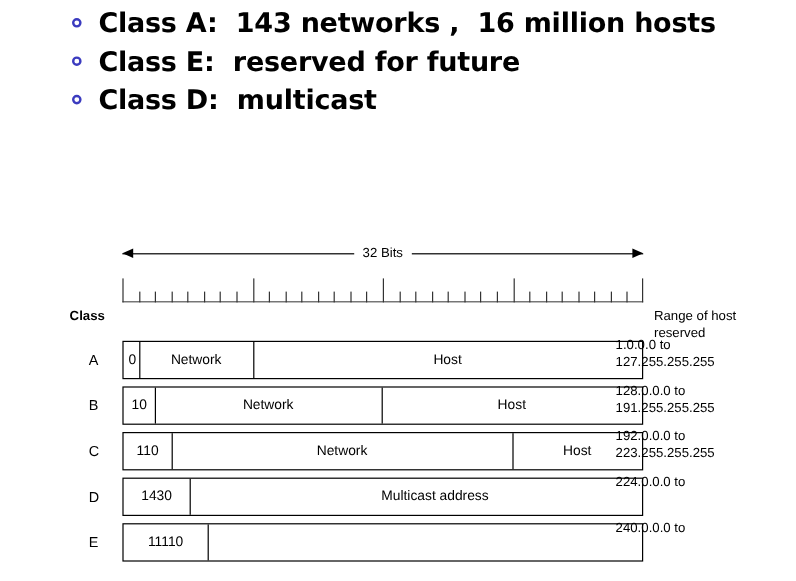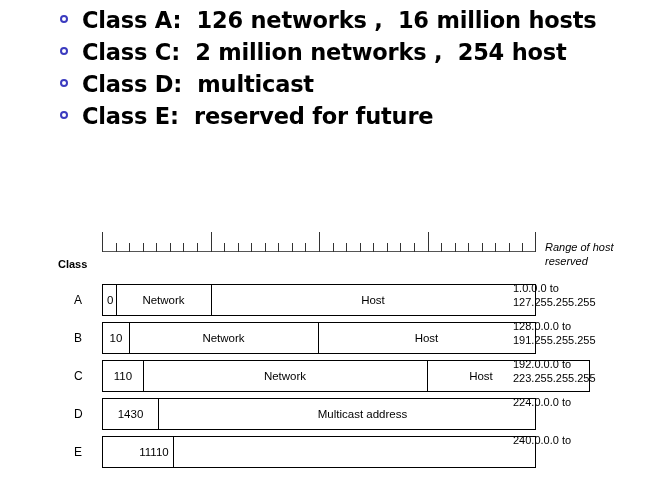--- a/index.html
+++ b/index.html
@@ -128,27 +128,26 @@
     width: 1px;
     background: #333;
   }
   #ruler .tick.minor { height: 9px; }
   #ruler .tick.major { height: 20px; }
 
   
   #range-header {
     position: absolute;
     left: 545px;
-    top: 44px;
+    top: 61px;
     width: 118px;
     font-size: 11px;
     line-height: 14px;
     font-family: "Liberation Sans", sans-serif;
     color: #000;
-    font-style: italic;
   }
 
   
   #class-caption {
     position: absolute;
     left: 58px;
     top: 61px;
     font-size: 11px;
     line-height: 14px;
     font-family: "Liberation Sans", sans-serif;
@@ -217,28 +216,33 @@
     font-size: 11px;
     line-height: 14px;
     font-family: "Liberation Sans", sans-serif;
     color: #000;
   }
 </style>
 </head>
 <body>
 
 <ul id="bullet-list">
-    <li><span class="bullet-mark" style="border-color: rgb(59, 59, 191);"></span><span class="li-text">Class A:  126 networks ,  16 million hosts</span></li>
-    <li><span class="bullet-mark" style="border-color: rgb(59, 59, 191);"></span><span class="li-text">Class C:  2 million networks ,  254 host</span></li>
+    <li><span class="bullet-mark" style="border-color: rgb(59, 59, 191);"></span><span class="li-text">Class A:  143 networks ,  16 million hosts</span></li>
+    <li><span class="bullet-mark" style="border-color: rgb(59, 59, 191);"></span><span class="li-text">Class E:  reserved for future</span></li>
     <li><span class="bullet-mark" style="border-color: rgb(59, 59, 191);"></span><span class="li-text">Class D:  multicast</span></li>
-    <li><span class="bullet-mark" style="border-color: rgb(59, 59, 191);"></span><span class="li-text">Class E:  reserved for future</span></li>
   </ul>
 
 <div id="diagram">
 
+  <div id="bits-arrow">
+    <span class="arrow-line"></span>
+    <span class="arrow-head left"></span>
+    <span class="arrow-head right"></span>
+    <span class="arrow-label">32 Bits</span>
+  </div>
 
   <div id="ruler">
     <span class="ruler-base"></span>
   <span class="tick major" style="left: 0px;"></span>
       <span class="tick minor" style="left: 14px;"></span>
       <span class="tick minor" style="left: 27px;"></span>
       <span class="tick minor" style="left: 41px;"></span>
       <span class="tick minor" style="left: 54px;"></span>
       <span class="tick minor" style="left: 68px;"></span>
       <span class="tick minor" style="left: 81px;"></span>
@@ -301,21 +305,21 @@
           <span class="cell-div" style="left: 215px;"></span>
           <div class="row-cell" style="left: 215px; width: 217px;">Host</div>
         </div>
         <div class="row-range">
           <div>128.0.0.0 to</div>
           <div class="line2">191.255.255.255</div>
         </div>
       </div>
       <div class="class-row" style="top: 164px;">
         <div class="row-letter">C</div>
-        <div class="row-bar" style="left: 102px; width: 488px; padding-left: 29px;">
+        <div class="row-bar" style="left: 102px; width: 434px; padding-left: 29px;">
           <div class="row-cell cell-prefix centered" style="left: 0px; width: 40px;">110</div>
           <span class="cell-div" style="left: 40px;"></span>
           <div class="row-cell" style="left: 40px; width: 284px;">Network</div>
           <span class="cell-div" style="left: 324px;"></span>
           <div class="row-cell" style="left: 324px; width: 108px;">Host</div>
         </div>
         <div class="row-range">
           <div>192.0.0.0 to</div>
           <div class="line2">223.255.255.255</div>
         </div>
@@ -327,21 +331,21 @@
           <span class="cell-div" style="left: 55px;"></span>
           <div class="row-cell" style="left: 71px; width: 377px;">Multicast address</div>
         </div>
         <div class="row-range">
           <div>224.0.0.0 to</div>
         </div>
       </div>
       <div class="class-row" style="top: 240px;">
         <div class="row-letter">E</div>
         <div class="row-bar" style="left: 102px; width: 434px;">
-          <div class="row-cell cell-prefix centered" style="left: 16px; width: 70px; text-align: center;">11110</div>
+          <div class="row-cell cell-prefix centered" style="left: 0px; width: 70px; text-align: center;">11110</div>
           <span class="cell-div" style="left: 70px;"></span>
         </div>
         <div class="row-range">
           <div>240.0.0.0 to</div>
           <div class="line2"></div>
         </div>
       </div>
     </div>
 
 </div>

